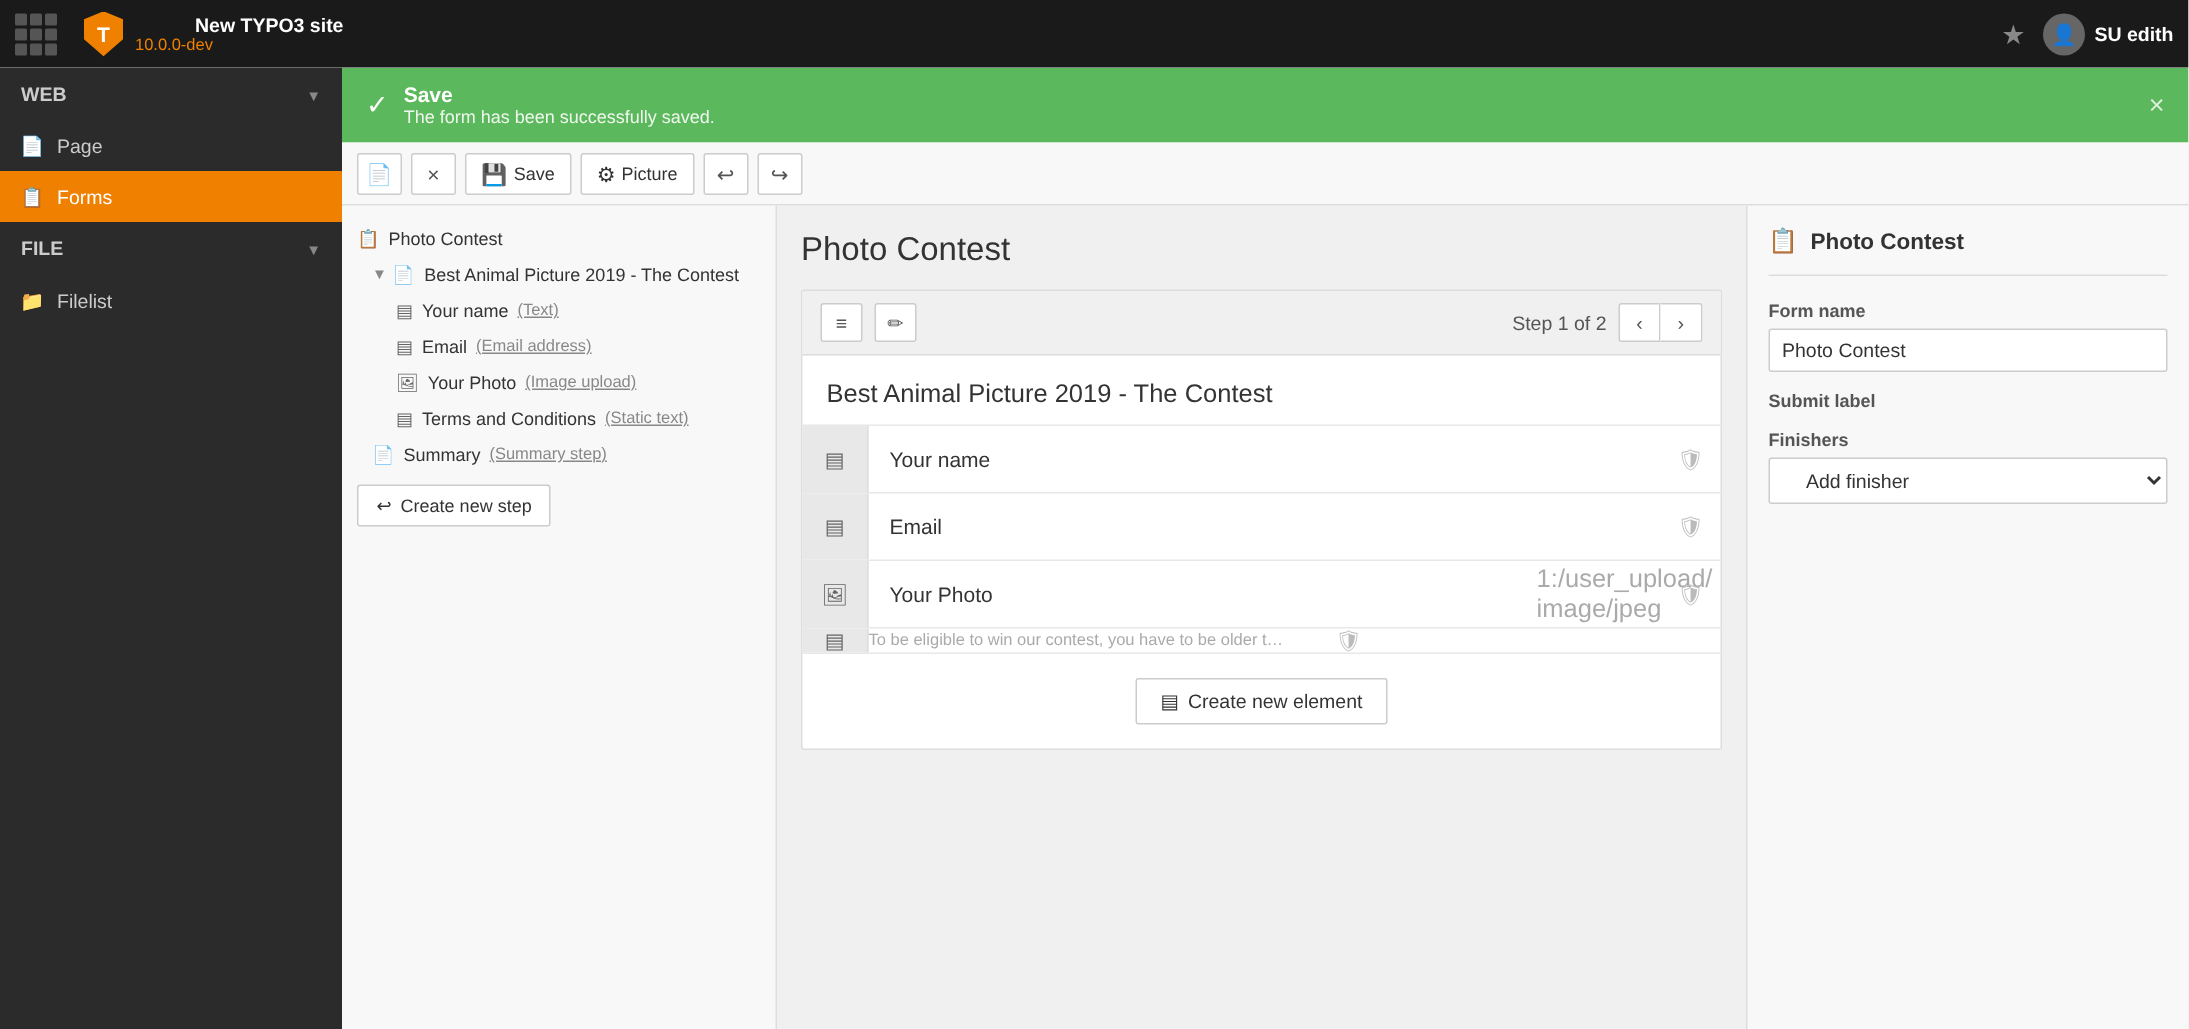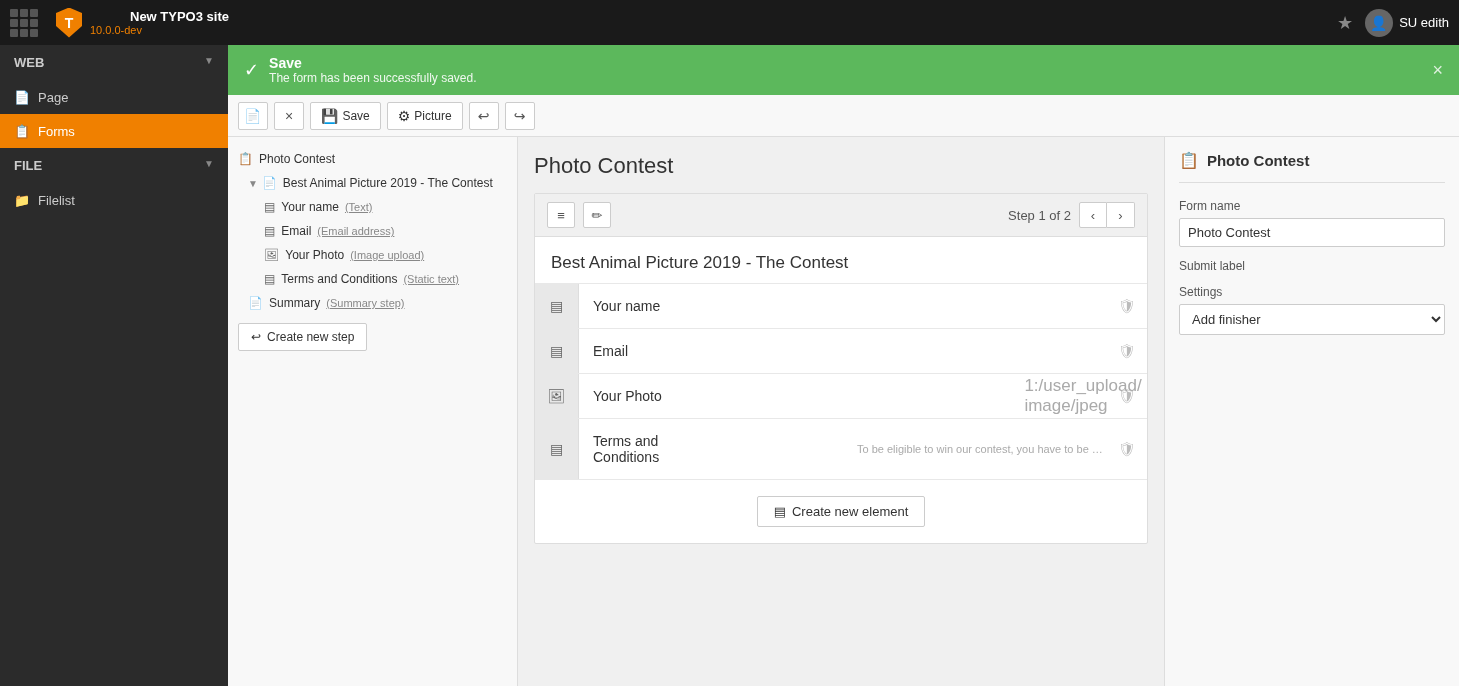--- a/index.html
+++ b/index.html
@@ -21,37 +21,37 @@
     .topbar-grid { display: grid; grid-template-columns: repeat(3,8px); grid-template-rows: repeat(3,8px); gap: 2px; cursor: pointer; }
     .topbar-grid-dot { width: 8px; height: 8px; background: #555; border-radius: 1px; }
     .topbar-logo { display: flex; align-items: center; gap: 8px; margin-left: 8px; }
     .topbar-site-name { display: flex; flex-direction: column; }
     .topbar-site-name .name { color: #fff; font-size: 13px; font-weight: bold; padding-left: 40px; }
     .topbar-site-name .version { color: #f08000; font-size: 11px; }
     .topbar-right { margin-left: auto; display: flex; align-items: center; gap: 12px; }
     .topbar-star { color: #888; font-size: 18px; cursor: pointer; }
     .topbar-user { display: flex; align-items: center; gap: 6px; cursor: pointer; }
     .topbar-avatar { width: 28px; height: 28px; border-radius: 50%; background: #666; display: flex; align-items: center; justify-content: center; color: #ccc; font-size: 14px; }
-    .topbar-username { color: #fff; font-size: 13px; }
+    .topbar-username { color: #fff; font-size: 13px; font-weight: bold; }
 
     
     .main-layout { display: flex; flex: 1; overflow: hidden; }
 
     
     .sidebar {
       width: 228px;
       background: #2b2b2b;
       display: flex;
       flex-direction: column;
       flex-shrink: 0;
       overflow-y: auto;
     }
     .sidebar-section-header {
       display: flex;
-      align-items: flex-start;
+      align-items: flex-end;
       padding: 10px 14px;
       color: #ccc;
       font-size: 13px;
       font-weight: bold;
       cursor: pointer;
     }
     .sidebar-section-arrow { margin-left: auto; font-size: 10px; color: #888; }
     .sidebar-item {
       display: flex;
       align-items: center;
@@ -307,36 +307,36 @@
       gap: 8px;
       margin-bottom: 16px;
       padding-bottom: 12px;
       border-bottom: 1px solid #ddd;
     }
     .props-icon { color: #555; font-size: 16px; }
     .props-title { font-size: 15px; color: #333; font-weight: bold; }
     .props-label {
       font-size: 12px;
       color: #555;
-      font-weight: normal;
+      font-weight: bold;
       margin-bottom: 5px;
       margin-top: 12px;
     }
     .props-input {
       width: 100%;
       padding: 6px 8px;
       border: 1px solid #ccc;
       border-radius: 2px;
       font-size: 13px;
       background: #fff;
       color: #333;
     }
     .props-select {
       width: 100%;
-      padding: 6px 8px;
+      padding: 6px 20px;
       border: 1px solid #ccc;
       border-radius: 2px;
       font-size: 13px;
       background: #fff;
       color: #333;
       appearance: auto;
     }
   </style>
 </head>
 <body>
@@ -533,23 +533,20 @@
             </div>
             <div class="form-field-shield">
               <span>🛡</span>
             </div>
           </div>
 
           <div class="form-field-row">
             <div class="form-field-icon-col">
               <span>▤</span>
             </div>
-            <div class="form-field-content">
-              <span class="form-field-label">Terms and<br>Conditions</span>
-            </div>
             <div class="form-field-shield" style="flex:1; max-width:300px; justify-content:flex-start;">
               <span style="font-size:11px;color:#aaa;overflow:hidden;text-overflow:ellipsis;white-space:nowrap;max-width:280px;">To be eligible to win our contest, you have to be older than 14. Pl...</span>
             </div>
             <div class="form-field-shield">
               <span>🛡</span>
             </div>
           </div>
 
           <div class="create-element-row">
             <button class="create-element-btn">
@@ -564,21 +561,21 @@
         <div class="props-header">
           <span class="props-icon">📋</span>
           <span class="props-title">Photo Contest</span>
         </div>
 
         <div class="props-label">Form name</div>
         <input class="props-input" type="text" value="Photo Contest" style="">
 
         <div class="props-label">Submit label</div>
 
-        <div class="props-label">Settings</div>
+        <div class="props-label">Finishers</div>
         <select class="props-select">
           <option>Add finisher</option>
           <option>Email</option>
           <option>Redirect</option>
           <option>Save to database</option>
         </select>
       </div>
 
     </div>
   </div>

